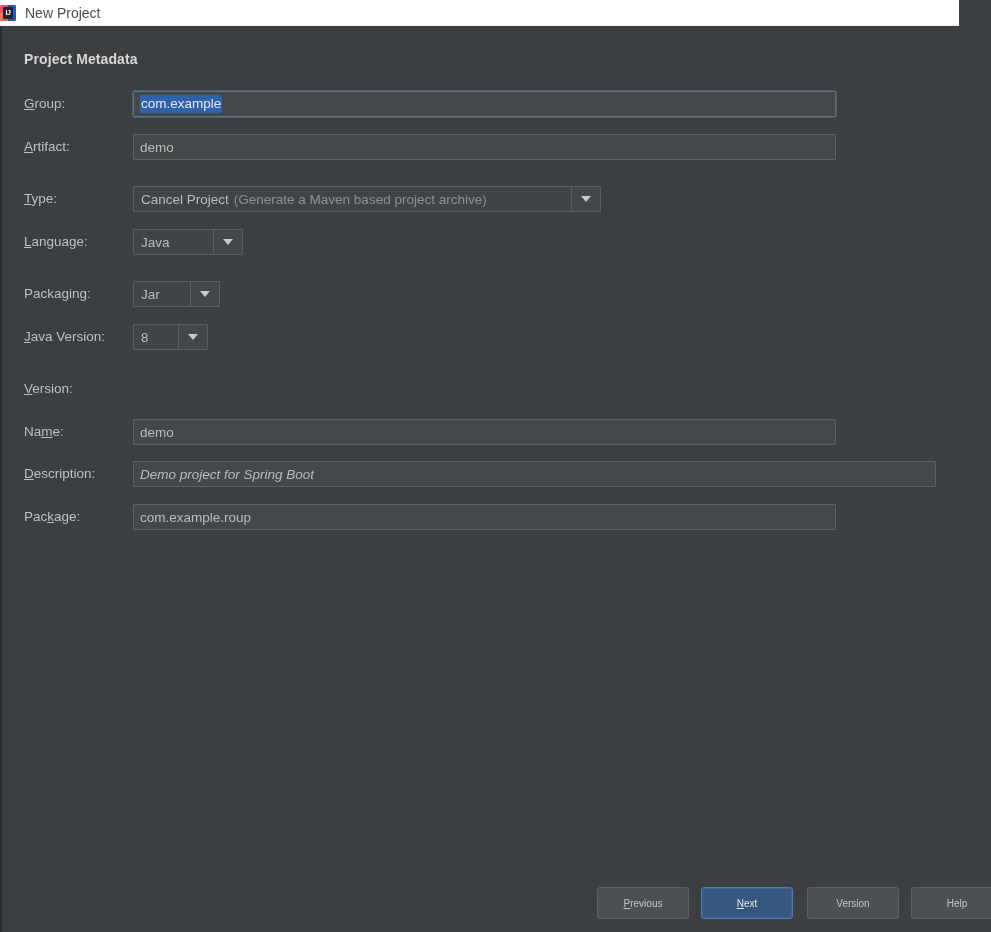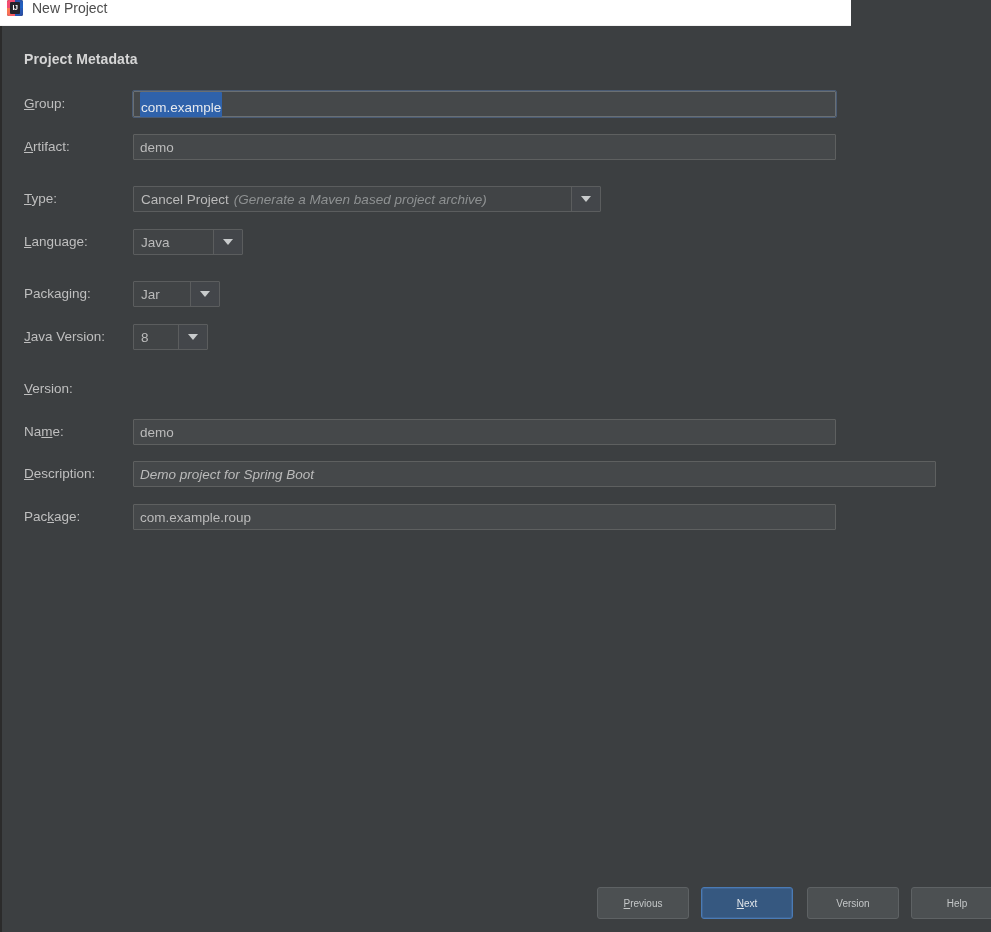--- a/index.html
+++ b/index.html
@@ -16,25 +16,24 @@
     position: relative;
     width: 991px;
     height: 932px;
     background: #3c3f41;
   }
 
   
   .titlebar {
     position: absolute;
     top: 0; left: 0;
-    width: 851px; height: 26px;
+    width: 959px; height: 26px;
     background: #ffffff;
     display: flex;
-    align-items: flex-start;
-    padding-left: 7px;
+    align-items: center;
     border-bottom: 1px solid #f2f2f2;
   }
   .title-icon {
     width: 16px; height: 16px;
     position: relative;
     flex: 0 0 auto;
     border-radius: 2px;
     overflow: hidden;
     background: #2b2b32;
   }
@@ -109,21 +108,21 @@
     color: #bbbbbb;
   }
   .field.focused {
     border: 1px solid #6a6f72;
     outline: 1px solid #4a5b74;
     outline-offset: 0px;
   }
   .field .sel {
     background: #2f62ab;
     color: #e4e8ee;
-    padding: 8px 1px 2px 1px;
+    padding: 1px 1px 2px 1px;
     border-radius: 1px;
   }
 
   
   .combo {
     position: absolute;
     height: 26px;
     display: flex;
     align-items: stretch;
     background: #3e4143;
@@ -135,21 +134,21 @@
     display: flex;
     align-items: center;
     padding: 0 7px;
     font-size: 13.5px;
     color: #bbbbbb;
     white-space: nowrap;
     overflow: hidden;
     border-right: 1px solid #5b5d5e;
     background: #414446;
   }
-  .combo .cval .dim { color: #8e9192; margin-left: 5px; font-style: italic; }
+  .combo .cval .dim { color: #8e9192; margin-left: 5px; }
   .combo .arrow {
     flex: 0 0 28px;
     display: flex;
     align-items: center;
     justify-content: center;
     background: #43464a;
   }
   .combo .arrow i {
     display: block;
     width: 0; height: 0;

